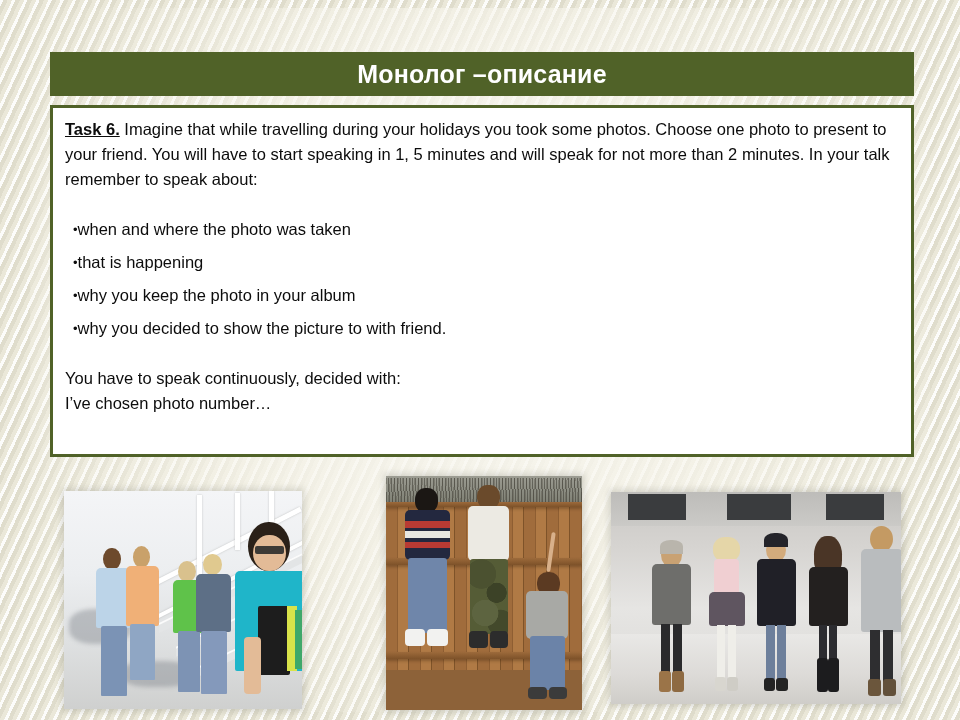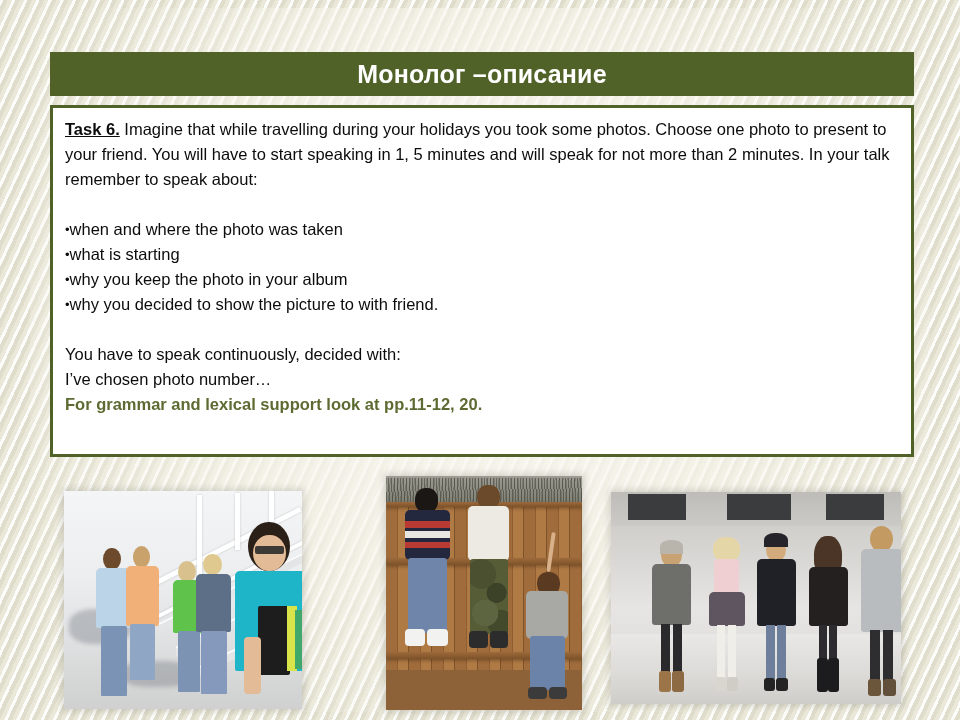--- a/index.html
+++ b/index.html
@@ -89,21 +89,21 @@
   .task-label {
     font-weight: bold;
     text-decoration: underline;
   }
   #bullet-list {
     list-style: none;
     margin: 25px 0 0 0;
     padding: 0;
   }
   #bullet-list li {
-    margin: 0;
+    margin: 8px;
     padding: 0;
     white-space: nowrap;
   }
   .bullet-dot {
     font-size: 13px;
     vertical-align: 1px;
   }
   #closing-block {
     margin-top: 25px;
   }
@@ -250,29 +250,28 @@
   <div id="title-bar">
     <span id="title-text">Монолог –описание</span>
   </div>
 
   <div id="content-box">
 
     <p id="task-intro" class="body-text"><span class="task-label">Task 6.</span><span> Imagine that while travelling during your holidays you took some photos. Choose one photo to present to your friend. You will have to start speaking in 1, 5 minutes and will speak for not more than 2 minutes. In your talk remember to speak about:</span></p>
 
     <ul id="bullet-list" class="body-text">
       <li><span class="bullet-dot">•</span><span>when and where the photo was taken</span></li>
-      <li><span class="bullet-dot">•</span><span>what is starting</span></li>
+      <li><span class="bullet-dot">•</span><span>that is happening</span></li>
       <li><span class="bullet-dot">•</span><span>why you keep the photo in your album</span></li>
       <li><span class="bullet-dot">•</span><span>why you decided to show the picture to with friend.</span></li>
     </ul>
 
     <div id="closing-block" class="body-text">
       <div>You have to speak continuously, decided with:</div>
       <div>I’ve chosen photo number…</div>
-      <div id="support-line">For grammar and lexical support look at pp.11-12, 20.</div>
     </div>
 
   </div>
 
   <div class="photo" id="photo-1">
     <div class="photo-inner" id="p1">
 
       <div class="p1-step" style="left:40%;top:44%;width:62%;height:8px;transform:skewY(-26deg);"></div>
       <div class="p1-step" style="left:47%;top:56%;width:58%;height:8px;transform:skewY(-26deg);"></div>
       <div class="p1-step" style="left:54%;top:68%;width:52%;height:8px;transform:skewY(-26deg);"></div>

